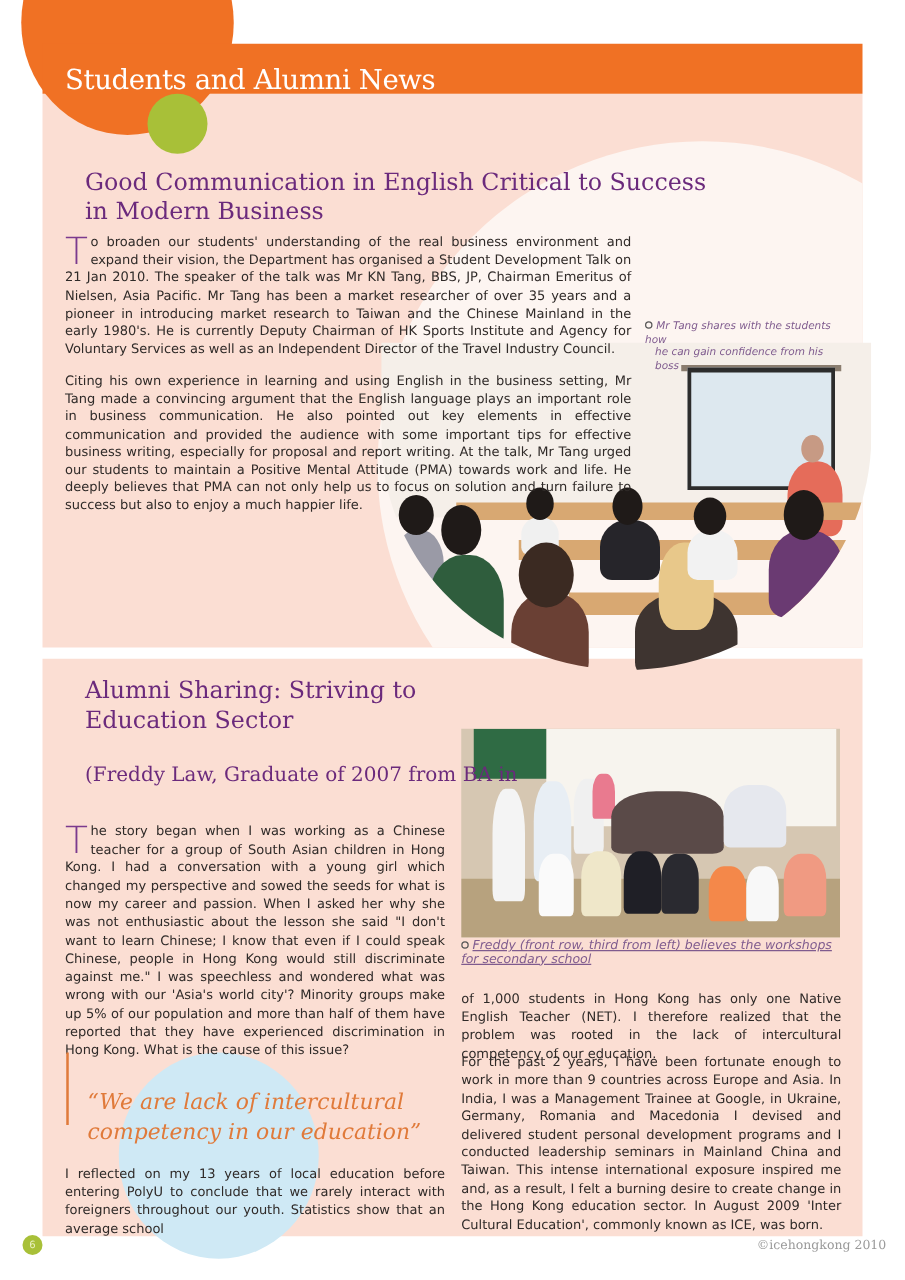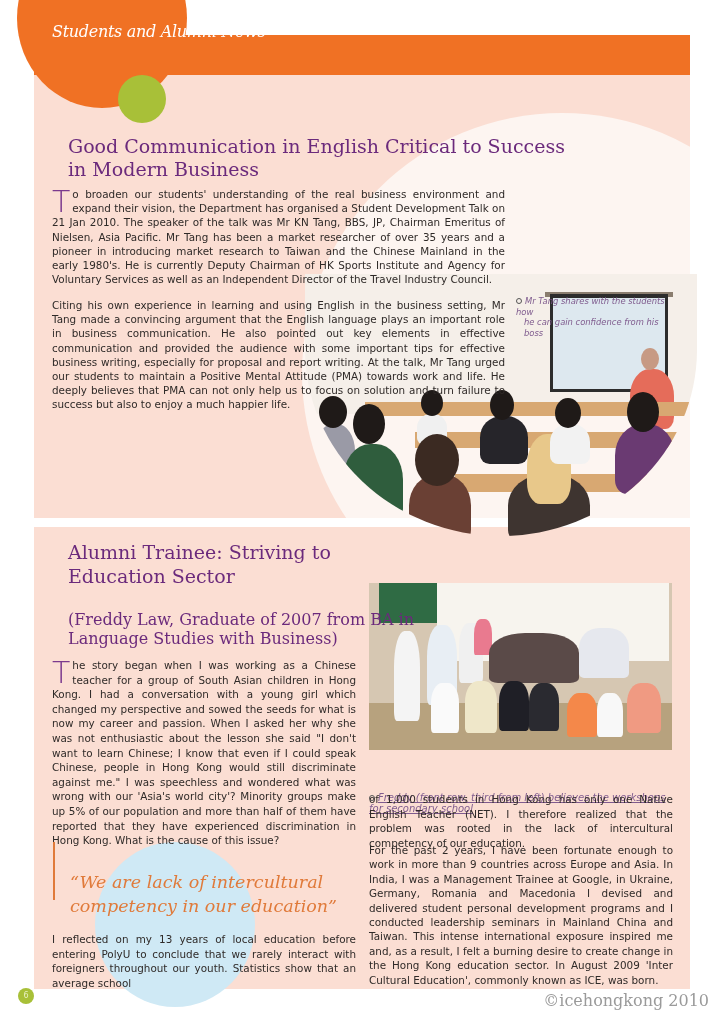--- a/index.html
+++ b/index.html
@@ -12,22 +12,22 @@
     }
     .green-circle {
       position: absolute; left: 118px; top: 75px; width: 48px; height: 48px;
       border-radius: 50%; background: #a8c038; z-index: 4;
     }
     .header-band {
       position: absolute; left: 34px; top: 35px; width: 656px; height: 40px;
       background: #f07124; z-index: 3;
     }
     .header-title {
-      position: absolute; left: 52px; top: 22px; z-index: 6;
-      font-family: "DejaVu Serif", serif; font-size: 16px; color: #ffffff; letter-spacing: -0.3px; font-style: italic;
+      position: absolute; left: 52px; top: 52px; z-index: 6;
+      font-family: "DejaVu Serif", serif; font-size: 22px; color: #ffffff; letter-spacing: -0.3px;
     }
 
     .panel {
       position: absolute; left: 34px; width: 656px; background: #fbded3; overflow: hidden;
     }
     .panel-1 { top: 75px; height: 443px; z-index: 1; }
     .panel-2 { top: 527px; height: 462px; z-index: 1; }
 
     .white-circle {
       position: absolute; left: 268px; top: 38px; width: 520px; height: 520px;
@@ -52,21 +52,21 @@
     }
     .body-text {
       position: absolute; font-size: 10.4px; line-height: 14.2px; color: #2f2a28;
       text-align: justify; z-index: 4;
     }
     .body-text .drop {
       float: left; font-size: 30px; line-height: 26px; color: #7b3a8e; margin: 2px 2px 0 0;
       font-weight: 300;
     }
     .caption {
-      position: absolute; font-style: italic; font-size: 8.4px; line-height: 10.5px; color: #7f5b8e; z-index: 4; margin-top: 41px;
+      position: absolute; font-style: italic; font-size: 8.4px; line-height: 10.5px; color: #7f5b8e; z-index: 4;
     }
     .caption .bullet { display: inline-block; width: 6px; height: 6px; border: 1.5px solid #555; border-radius: 50%; margin-right: 3px; vertical-align: 0; }
 
     .group-photo {
       position: absolute; left: 369px; top: 583px; width: 303px; height: 167px;
       background: #d6c7b2; overflow: hidden; z-index: 3;
     }
     .group-photo .board { position: absolute; left: 10px; top: 0; width: 58px; height: 40px; background: #2f6b44; }
     .group-photo .wallw { position: absolute; left: 68px; top: 0; width: 232px; height: 78px; background: #f7f4ee; }
     .group-photo .floor { position: absolute; left: 0; top: 120px; width: 100%; height: 47px; background: #b7a27e; }
@@ -79,21 +79,21 @@
     .quote-bar { position: absolute; left: 53px; top: 842px; width: 2px; height: 58px; background: #e07a3a; z-index: 4; }
     .quote {
       position: absolute; left: 70px; top: 870px; font-family: "DejaVu Serif", serif; font-style: italic;
       font-size: 17.5px; line-height: 24px; color: #e07a3a; z-index: 4;
     }
     .page-num {
       position: absolute; left: 18px; top: 988px; width: 16px; height: 16px; border-radius: 50%;
       background: #a8c038; color: #e8f0c0; font-size: 8px; text-align: center; line-height: 16px; z-index: 4;
     }
     .copyright {
-      position: absolute; right: 15px; top: 991px; font-family: "DejaVu Serif", serif; font-size: 16px; color: #9a9a9a; z-index: 4;
+      position: absolute; right: 15px; top: 991px; font-family: "DejaVu Serif", serif; font-size: 10px; color: #9a9a9a; z-index: 4;
     }
   </style>
 </head>
 <body>
 
 <div class="orange-circle"></div>
 <div class="header-band"></div>
 <div class="green-circle"></div>
 <div class="header-title">Students and Alumni News</div>
 
@@ -140,26 +140,25 @@
   <div class="head" style="left:222px; top:160px; width:44px; height:70px; background:#e8c88a; border-radius:45% 45% 30% 30%;"></div>
   <div class="person" style="left:245px; top:150px; width:40px; height:40px; background:#f2f2f2;"></div>
   <div class="head" style="left:250px; top:124px; width:26px; height:30px;"></div>
   <div class="person" style="left:310px; top:150px; width:60px; height:70px; background:#6a3a72;"></div>
   <div class="head" style="left:322px; top:118px; width:32px; height:40px;"></div>
 </div>
 
 <div class="panel panel-2"></div>
 
 <div class="h1" style="top:540px; line-height:24px;">
-  <div>Alumni Trainee: Striving to</div>
+  <div>Alumni Sharing: Striving to</div>
   <div>Education Sector</div>
 </div>
 <div class="h1" style="top:610px; font-size:16px; line-height:19px;">
   <div>(Freddy Law, Graduate of 2007 from BA in</div>
-  <div>Language Studies with Business)</div>
 </div>
 
 <div class="body-text" style="left:52px; top:658px; width:304px; line-height:14.6px;">
   <span class="drop">T</span><span>he story began when I was working as a Chinese teacher for a group of South Asian children in Hong Kong.  I had a conversation with a young girl which changed my perspective and sowed the seeds for what is now my career and passion. When I asked her why she was not enthusiastic about the lesson she said "I don't want to learn Chinese; I know that even if I could speak Chinese, people in Hong Kong would still discriminate against me."  I was speechless and wondered what was wrong with our 'Asia's world city'?  Minority groups make up 5% of our population and more than half of them have reported that they have experienced discrimination in Hong Kong.  What is the cause of this issue?</span>
 </div>
 
 <div class="group-photo" title="Group photo of students">
   <div class="wallw"></div>
   <div class="board"></div>
   <div class="floor"></div>

